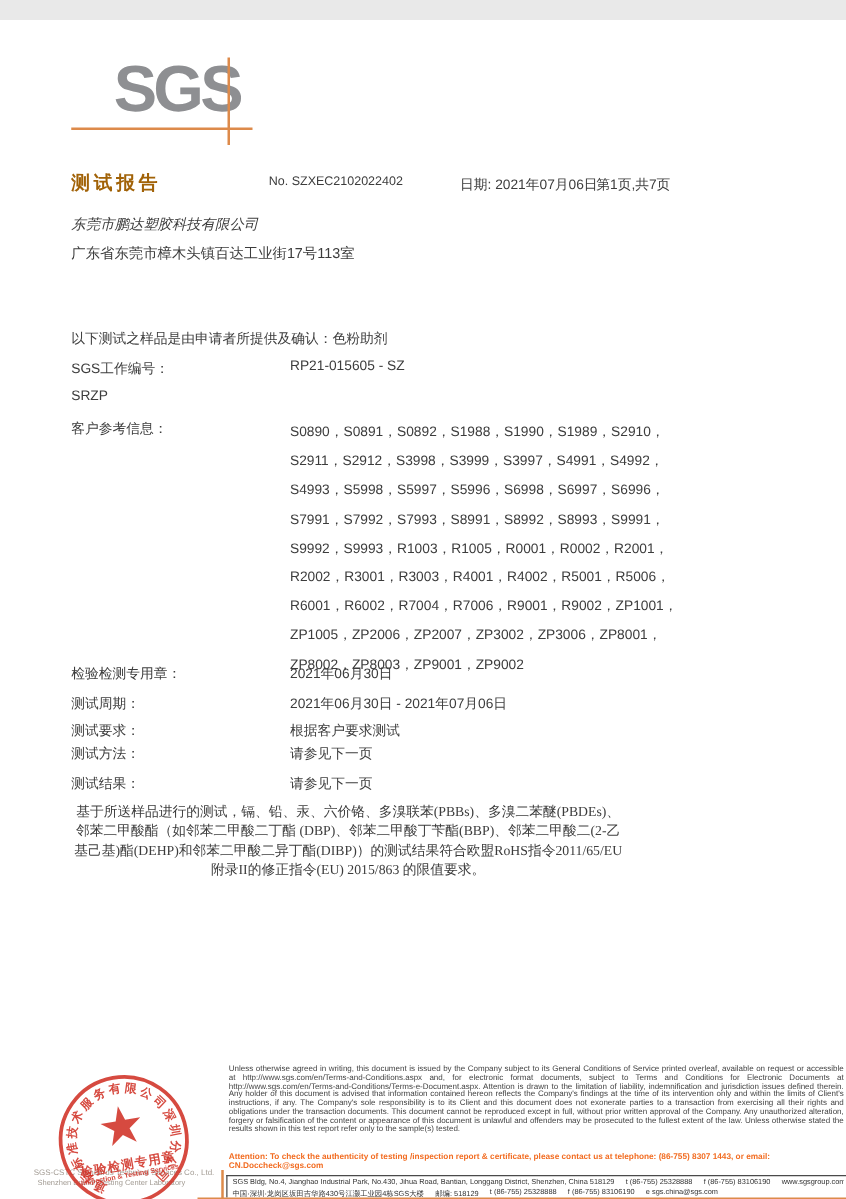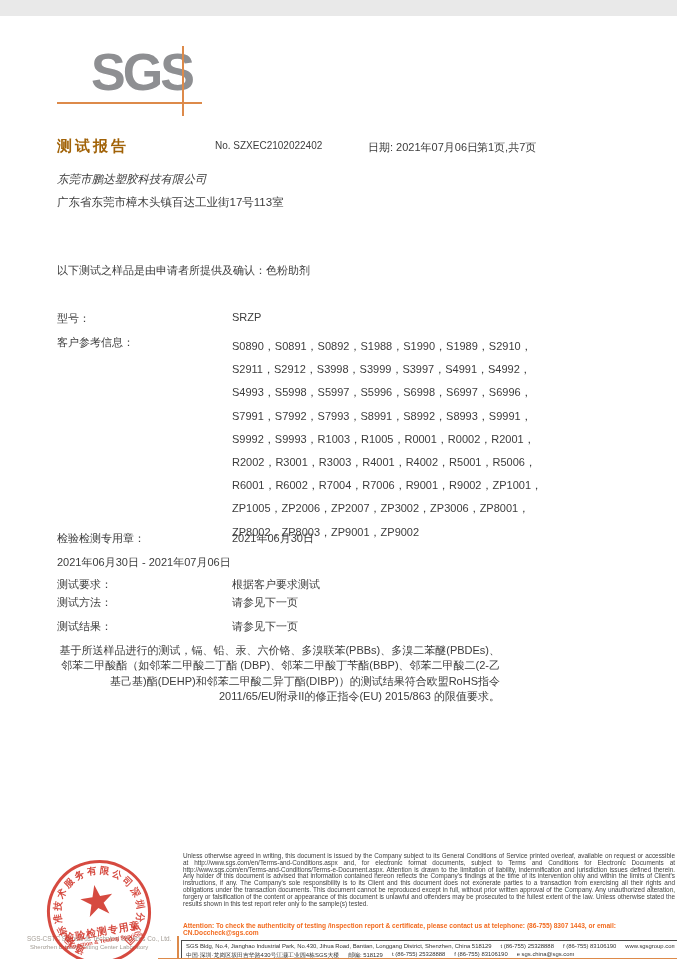--- a/index.html
+++ b/index.html
@@ -23,21 +23,21 @@
   .address{position:absolute;left:57px;top:179px;font-size:11.5px;}
   
   .intro{position:absolute;left:57px;top:247px;font-size:11px;}
   .row{position:absolute;left:57px;display:flex;font-size:11px;}
   .lbl{width:175px;flex-shrink:0;}
   .val{white-space:nowrap;}
   .row-job{top:271px}.row-model{top:295px}.row-ref{top:319px}
   .row-received{top:515px}.row-period{top:539px}.row-requirement{top:561px}
   .row-method{top:579px}.row-result{top:603px}.row-conclusion{top:627px}
   .ref-lines div{line-height:23.2px;white-space:nowrap;}
-  .concl{width:443px;line-height:15.4px;white-space:normal;text-align:right;}
+  .concl{width:443px;line-height:15.4px;white-space:normal;text-align:center;font-family:Liberation Serif, serif;}
   
   .legal{position:absolute;left:183px;top:837px;width:492px;font-size:6.4px;
          line-height:6.8px;text-align:justify;color:#3f3f3f;}
   .attention{position:absolute;left:183px;top:906px;width:492px;font-size:6.6px;
              font-weight:bold;color:#f26c21;line-height:7.2px;}
   .foot-sep-h{position:absolute;left:181px;top:924px;width:496px;height:1px;background:#4a4a4a;}
   .foot-sep-v{position:absolute;left:181px;top:924px;width:1px;height:18px;background:#4a4a4a;}
   .addr-row{position:absolute;left:186px;width:489px;font-size:5.9px;color:#333;
             display:flex;gap:9px;white-space:nowrap;overflow:hidden;}
   .addr-row-1{top:927px;}
@@ -68,23 +68,26 @@
   <div class="title">测试报告</div>
   <div class="report-no">No. SZXEC2102022402</div>
   <div class="report-date">日期: 2021年07月06日</div>
   <div class="report-page">第1页,共7页</div>
 
   <div class="company">东莞市鹏达塑胶科技有限公司</div>
   <div class="address">广东省东莞市樟木头镇百达工业街17号113室</div>
 
   <div class="intro">以下测试之样品是由申请者所提供及确认：色粉助剂</div>
 
+  <div class="row row-job">
+    <span class="lbl">SGS工作编号：</span>
+    <span class="val">RP21-015605 - SZ</span>
+  </div>
 
   <div class="row row-model">
-    <span class="lbl">型号：</span>
     <span class="val">SRZP</span>
   </div>
 
   <div class="row row-ref">
     <span class="lbl">客户参考信息：</span>
     <span class="ref-lines">
       <div>S0890，S0891，S0892，S1988，S1990，S1989，S2910，</div>
       <div>S2911，S2912，S3998，S3999，S3997，S4991，S4992，</div>
       <div>S4993，S5998，S5997，S5996，S6998，S6997，S6996，</div>
       <div>S7991，S7992，S7993，S8991，S8992，S8993，S9991，</div>
@@ -95,20 +98,21 @@
       <div>ZP8002，ZP8003，ZP9001，ZP9002</div>
     </span>
   </div>
 
   <div class="row row-received">
     <span class="lbl">检验检测专用章：</span>
     <span class="val">2021年06月30日</span>
   </div>
 
   <div class="row row-period">
+    <span class="lbl">测试周期：</span>
     <span class="val">2021年06月30日 - 2021年07月06日</span>
   </div>
 
   <div class="row row-requirement">
     <span class="lbl">测试要求：</span>
     <span class="val">根据客户要求测试</span>
   </div>
 
   <div class="row row-method">
     <span class="lbl">测试方法：</span>

